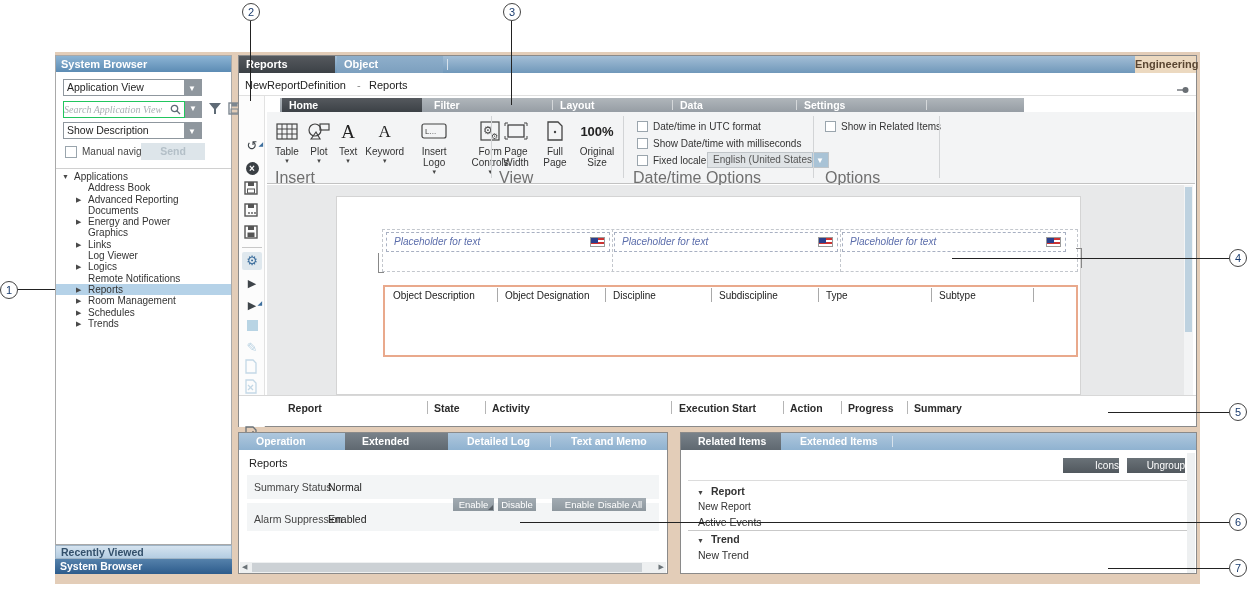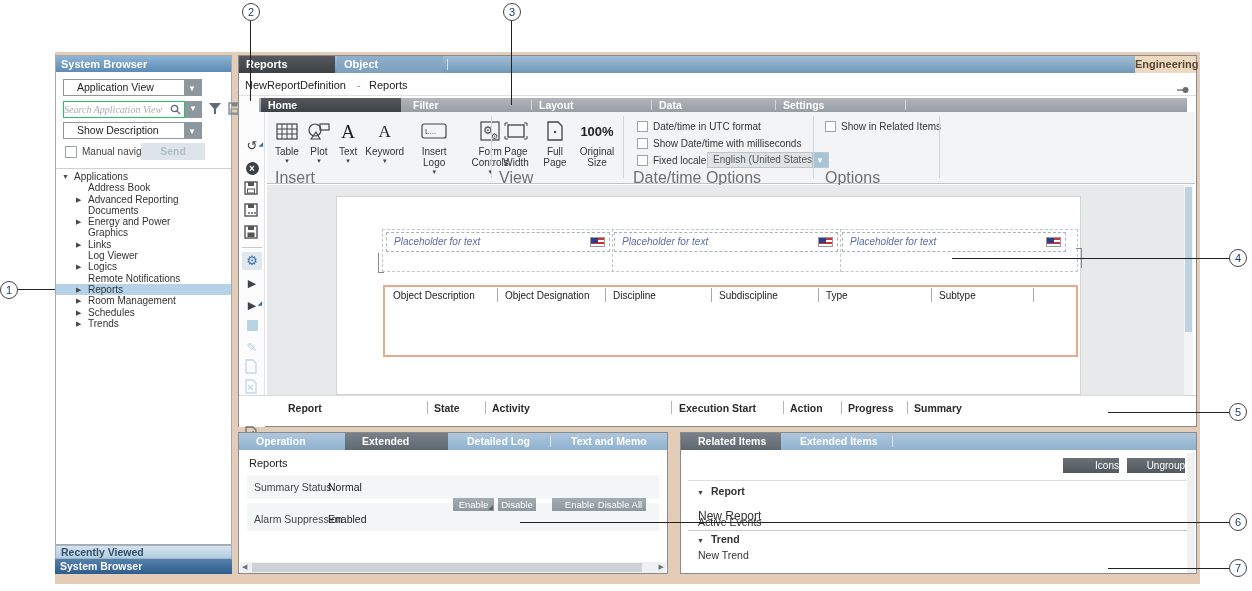--- a/index.html
+++ b/index.html
@@ -8,21 +8,21 @@
   #stage { position:relative; width:1252px; height:591px; background:#fff; font-size:11px; }
   .tan { background:#e3cdb8; }
   .pane { background:#fff; border:1px solid #a9a9a9; }
 
   
   .callout { position:absolute; width:18px; height:18px; border:1.2px solid #444; border-radius:50%; background:#fff; text-align:center; line-height:16px; font-size:11px; color:#1a3c6e; z-index:60; }
   .cline { position:absolute; background:#222; z-index:55; }
 
   
   .hdr-blue { background:linear-gradient(#8cb4d4,#5c8cb4); color:#fff; font-weight:bold; font-size:11px; line-height:16px; padding-left:5px; }
-  .combo { position:absolute; height:17px; background:#fff; border:1px solid #8f979e; font-size:10.5px; line-height:15px; padding-left:13px; color:#222; }
+  .combo { position:absolute; height:17px; background:#fff; border:1px solid #8f979e; font-size:10.5px; line-height:15px; padding-left:3px; color:#222; }
   .combo .dd { position:absolute; right:0; top:0; width:17px; height:15px; background:#8f979e; }
   .dd::before { content:"▼"; position:absolute; left:4px; top:1px; font-size:8px; color:#fff; }
   .cb { position:absolute; width:12px; height:12px; background:#fff; border:1px solid #9aa5ad; }
   input.search { position:absolute; height:17px; border:1px solid #22c55e; font-size:10px; font-family:Liberation Serif, serif; color:#222; }
   input.search::placeholder { color:#a8adb2; font-style:italic; }
   .trow { position:relative; height:11.3px; line-height:11.5px; font-size:10px; white-space:nowrap; cursor:default; }
   .trow.sel { background:#b5d2e8; }
   .exp { display:inline-block; width:12px; font-style:normal; color:#4a4a4a; font-size:7px; vertical-align:top; }
   .exp.d::before { content:"▼"; } .exp.r::before { content:"▶"; }
 
@@ -213,21 +213,21 @@
           </svg>
         </div>
       <div class="tico" style="left:5px;top:352px">
           <svg width="14" height="15">
             <path d="M2,1 h7 l3,3 v10 h-10 z" fill="none" stroke="#6a7278" stroke-width="1.3"></path>
             <path d="M10,9 l-5,-3 m0,0 l2,0 m-2,0 l0,2" stroke="#3f454a" stroke-width="1.2" fill="none"></path>
           </svg>
         </div>
     </div>
 
-    <div class="abs ribbon-tabrow" style="left:20px;top:42px;width:928px;height:14px">
+    <div class="abs ribbon-tabrow" style="left:41px;top:42px;width:744px;height:14px">
       <div class="rtab tab-dark" style="left:2px;width:140px;height:14px;line-height:14px">Home</div>
       <div class="rtab" style="left:154px">Filter</div>
       <div class="rtab-sep" style="left:272px"></div>
       <div class="rtab" style="left:280px">Layout</div>
       <div class="rtab-sep" style="left:392px"></div>
       <div class="rtab" style="left:400px">Data</div>
       <div class="rtab-sep" style="left:516px"></div>
       <div class="rtab" style="left:524px">Settings</div>
       <div class="rtab-sep" style="left:646px"></div>
     </div>
@@ -433,21 +433,21 @@
       <div class="abs" style="left:211px;top:3px;width:1px;height:11px;background:#d7e2ec"></div>
     </div>
 
     <div class="btn-dark" style="left:382px;top:25px;width:56px">Icons</div>
     <div class="btn-dark" style="left:446px;top:25px;width:58px">Ungroup</div>
     <div class="abs" style="left:7px;top:47px;width:500px;height:1px;background:#dcdcdc"></div>
 
     <div class="abs" style="left:16px;top:52px;font-size:10.5px;font-weight:bold;color:#333">
       <span class="grp-tri">▼</span><span>Report</span>
     </div>
-    <div class="abs" style="left:17px;top:76px;font-size:12px;color:#333">New Report</div>
+    <div class="abs" style="left:17px;top:68px;font-size:10px;color:#333">New Report</div>
     <div class="abs" style="left:17px;top:83px;font-size:10.5px;color:#333">Active Events</div>
     <div class="abs" style="left:7px;top:97px;width:500px;height:1px;background:#c9c9c9"></div>
     <div class="abs" style="left:16px;top:100px;font-size:10.5px;font-weight:bold;color:#333">
       <span class="grp-tri">▼</span><span>Trend</span>
     </div>
     <div class="abs" style="left:17px;top:116px;font-size:10.5px;color:#333">New Trend</div>
 
     <div class="abs" style="left:506px;top:20px;width:8px;height:120px;background:#eef0f1"></div>
   </div>
 

